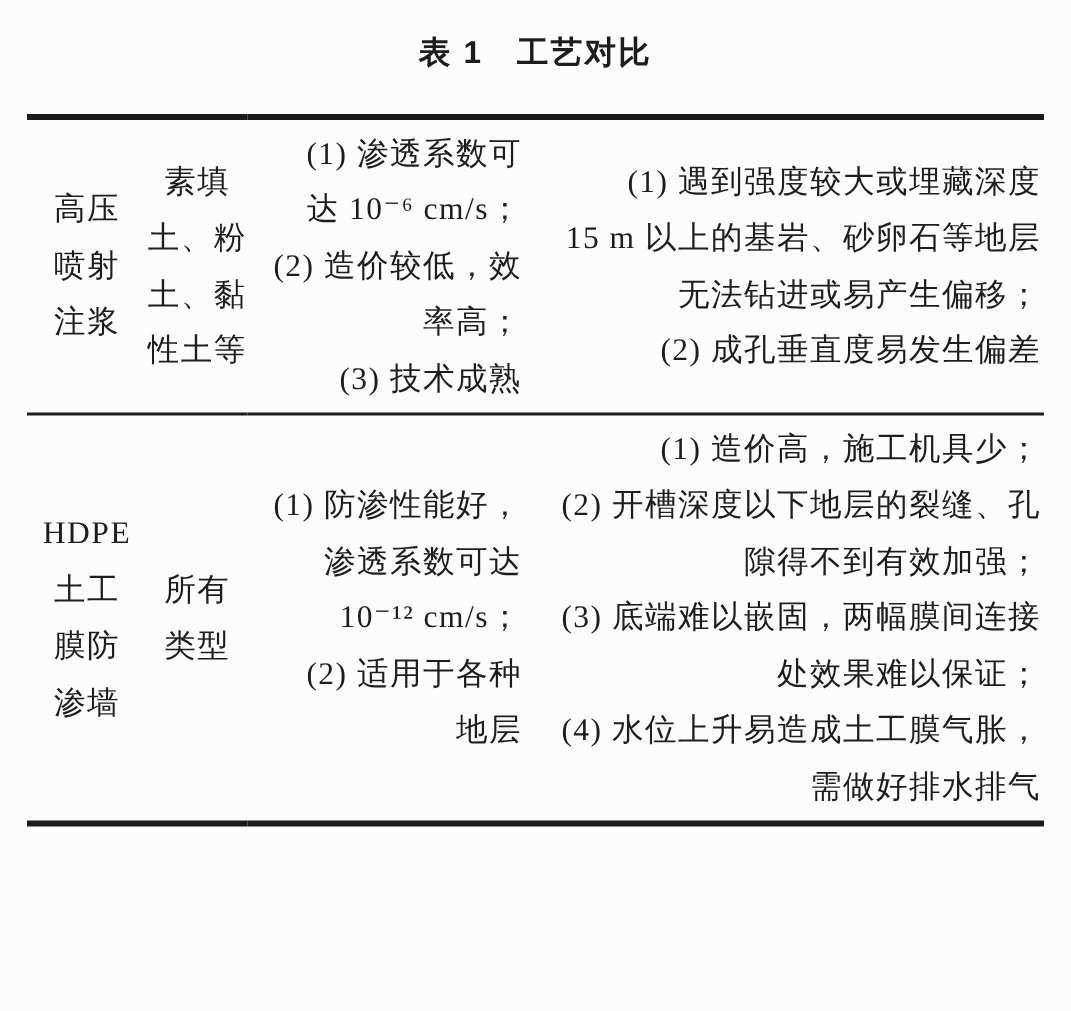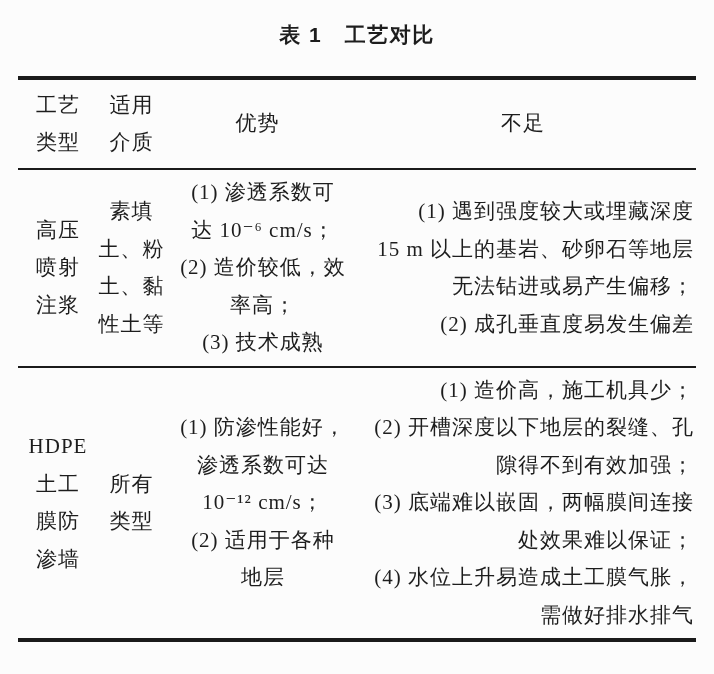--- a/index.html
+++ b/index.html
@@ -45,41 +45,33 @@
     font-size: 21px;
     line-height: 37.5px;
     letter-spacing: 1px;
   }
   .thead .cell { height: 91px; border-bottom: 2px solid var(--rule); }
   .r1 .cell    { height: 198px; border-bottom: 2px solid var(--rule); }
   .r2 .cell    { height: 273px; }
 
   .c1 { width: 80px;  text-align: center; }
   .c2 { width: 67px;  text-align: center; }
-  .c3 { width: 185px; text-align: center; padding-left: 13px; padding-right: 2px; }
+  .c3 { width: 185px; text-align: right; padding-left: 13px; padding-right: 2px; }
   .c4 { width: 346px; text-align: right; padding-left: 4px;  padding-right: 2px; }
   .hcenter { text-align: center; padding-left: 0; padding-right: 0; }
 </style>
 </head>
 <body>
 
 <div class="page">
 
   <div class="caption">表 1　工艺对比</div>
 
   <div class="ctable">
 
-    <div class="trow thead">
-      <div class="cell c1">工艺
-类型</div>
-      <div class="cell c2">适用
-介质</div>
-      <div class="cell c3 hcenter">优势</div>
-      <div class="cell c4 hcenter">不足</div>
-    </div>
 
     <div class="trow r1">
       <div class="cell c1">高压
 喷射
 注浆</div>
       <div class="cell c2">素填
 土、粉
 土、黏
 性土等</div>
       <div class="cell c3">(1) 渗透系数可

